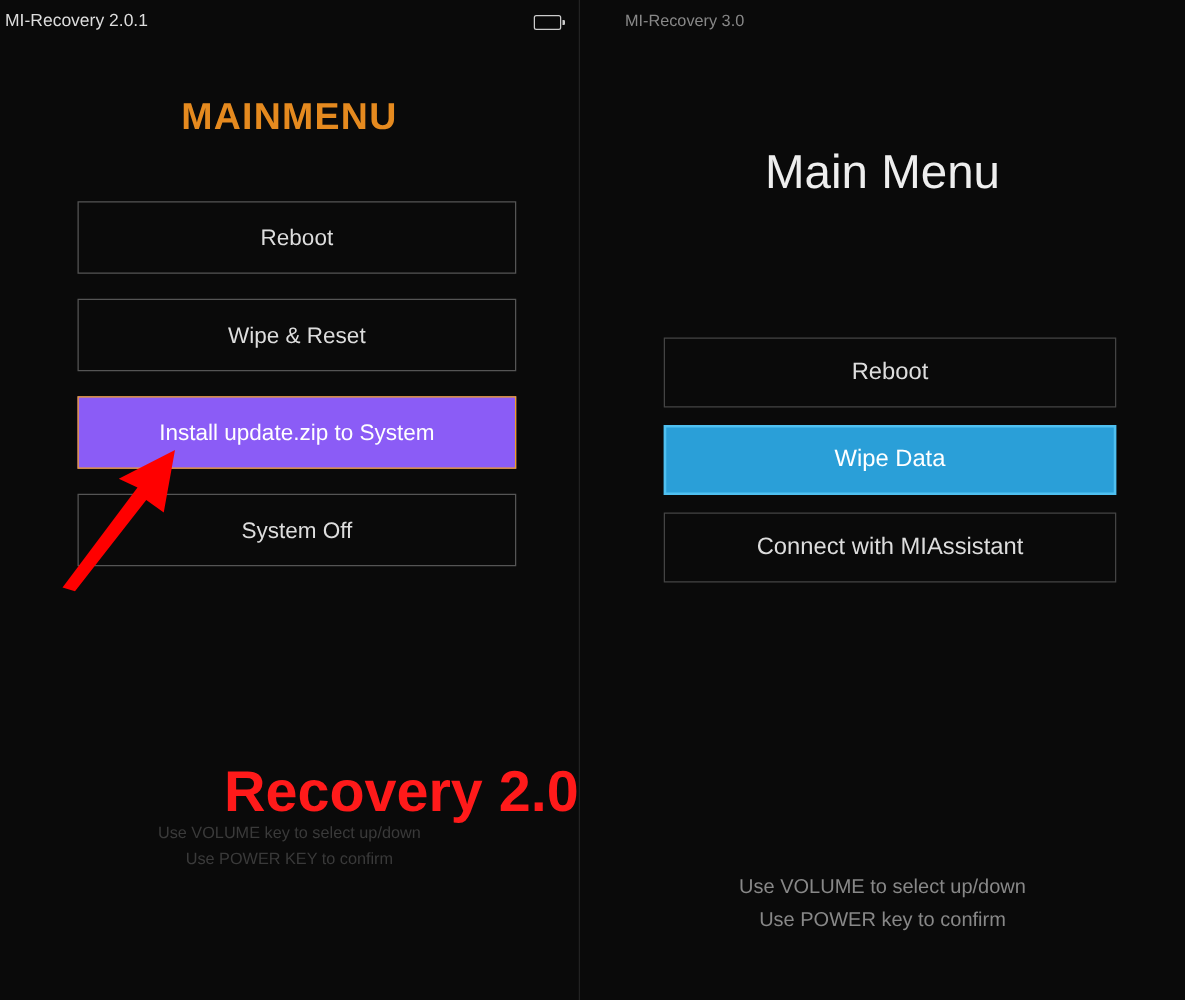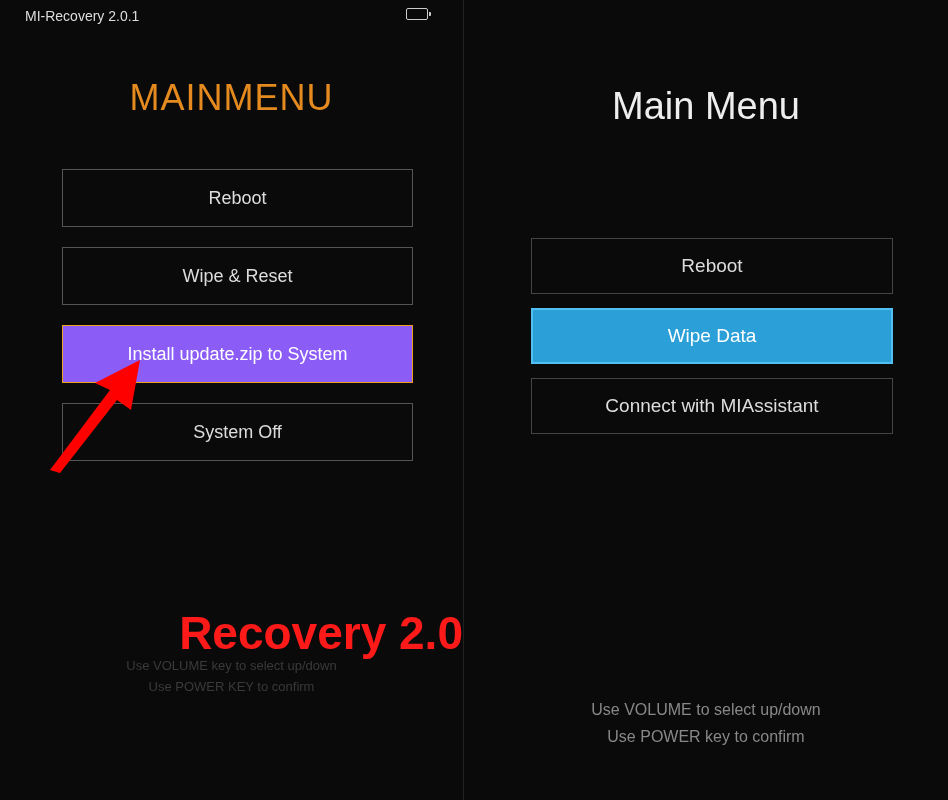--- a/index.html
+++ b/index.html
@@ -21,23 +21,23 @@
       width: 464px;
       height: 800px;
       border-right: 1px solid #222;
     }
     .screen-right {
       width: 484px;
       height: 800px;
     }
     .statusbar {
       display: flex;
-      align-items: flex-start;
+      align-items: flex-end;
       justify-content: space-between;
-      padding: 8px 25px;
+      padding: 8px 4px;
       height: 32px;
     }
     .statusbar-title {
       color: #ddd;
       font-size: 14px;
     }
     .statusbar-title-right {
       color: #888;
       font-size: 13px;
       padding-left: 32px;
@@ -60,22 +60,22 @@
       background: #ccc;
       border-radius: 0 1px 1px 0;
     }
     .battery-fill {
       width: 40%;
       height: 100%;
       background: #ccc;
     }
     .mainmenu-title-left {
       color: #e58a1f;
-      font-size: 36px;
-      font-weight: normal;
+      font-size: 30px;
+      font-weight: bold;
       letter-spacing: 1px;
       text-align: center;
       margin-top: 45px;
       margin-bottom: 50px;
     }
     .mainmenu-title-right {
       color: #eee;
       font-size: 38px;
       text-align: center;
       margin-top: 85px;
@@ -188,20 +188,23 @@
 
   <div class="recovery-label recovery-label-left">Recovery 2.0</div>
 
   <div class="hint-text hint-left">
     <div>Use VOLUME key to select up/down</div>
     <div>Use POWER KEY to confirm</div>
   </div>
 </div>
 
 <div class="screen screen-right">
+  <div class="statusbar">
+    <span class="statusbar-title-right">MI-Recovery 3.0</span>
+  </div>
 
   <div class="mainmenu-title-right">Main Menu</div>
 
   <div class="menu-buttons menu-buttons-right">
     <div class="menu-btn menu-btn-right">Reboot</div>
     <div class="menu-btn menu-btn-right selected-blue">Wipe Data</div>
     <div class="menu-btn menu-btn-right">Connect with MIAssistant</div>
   </div>
 
 

